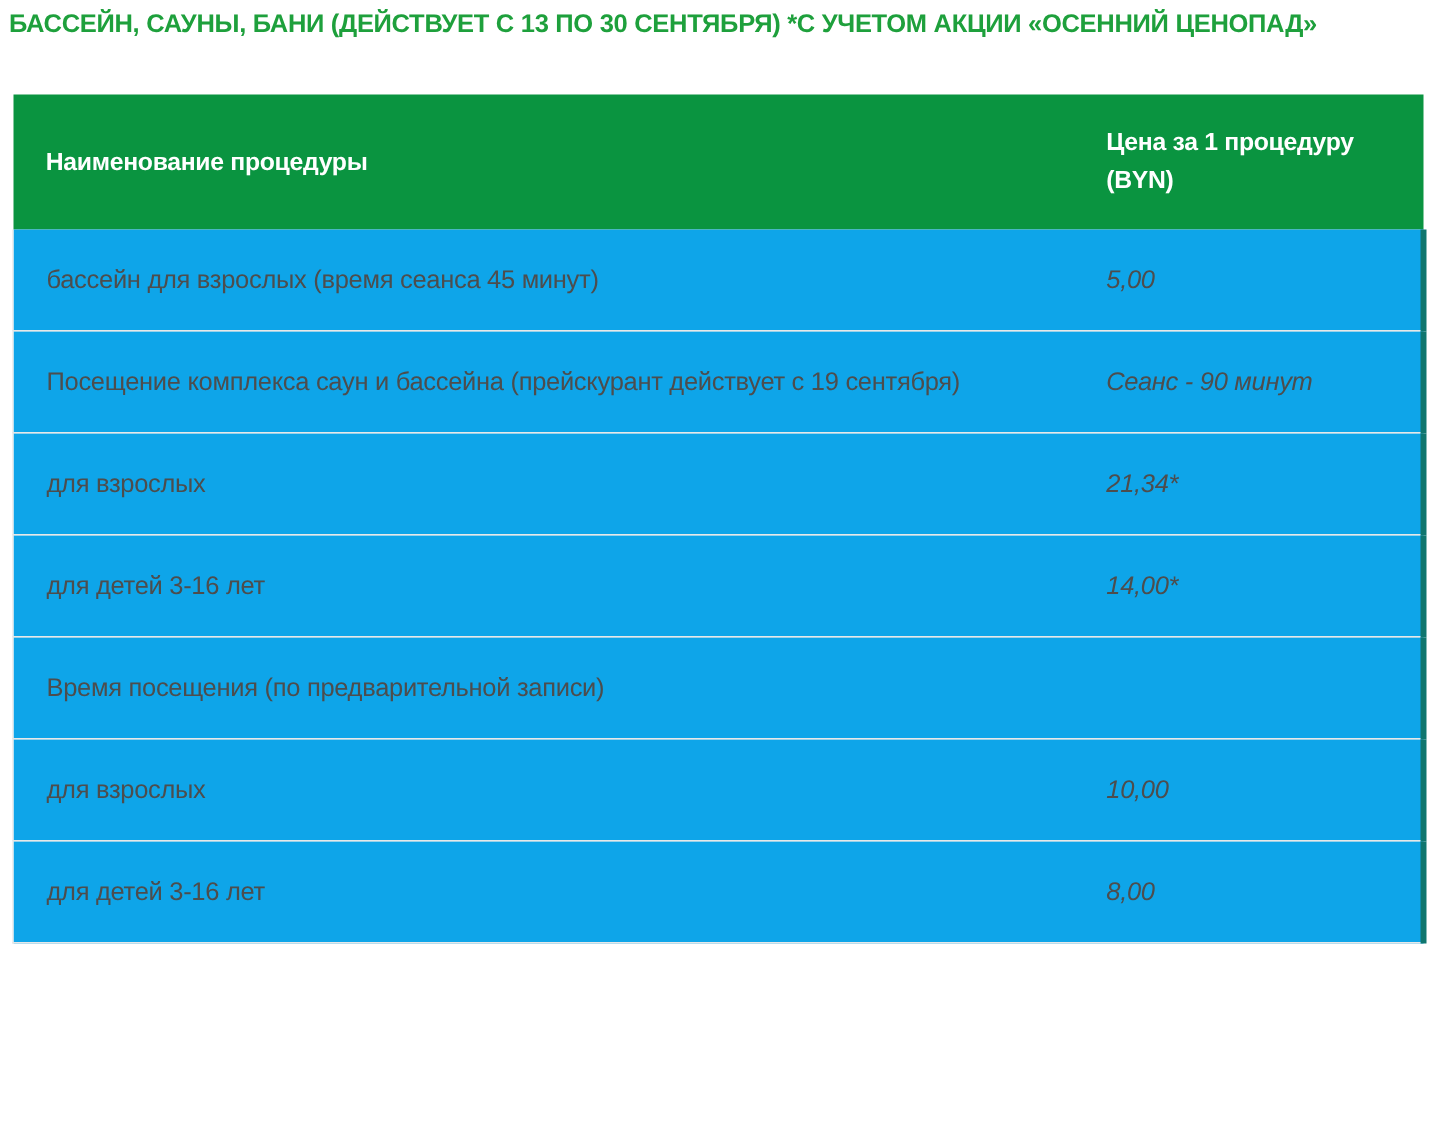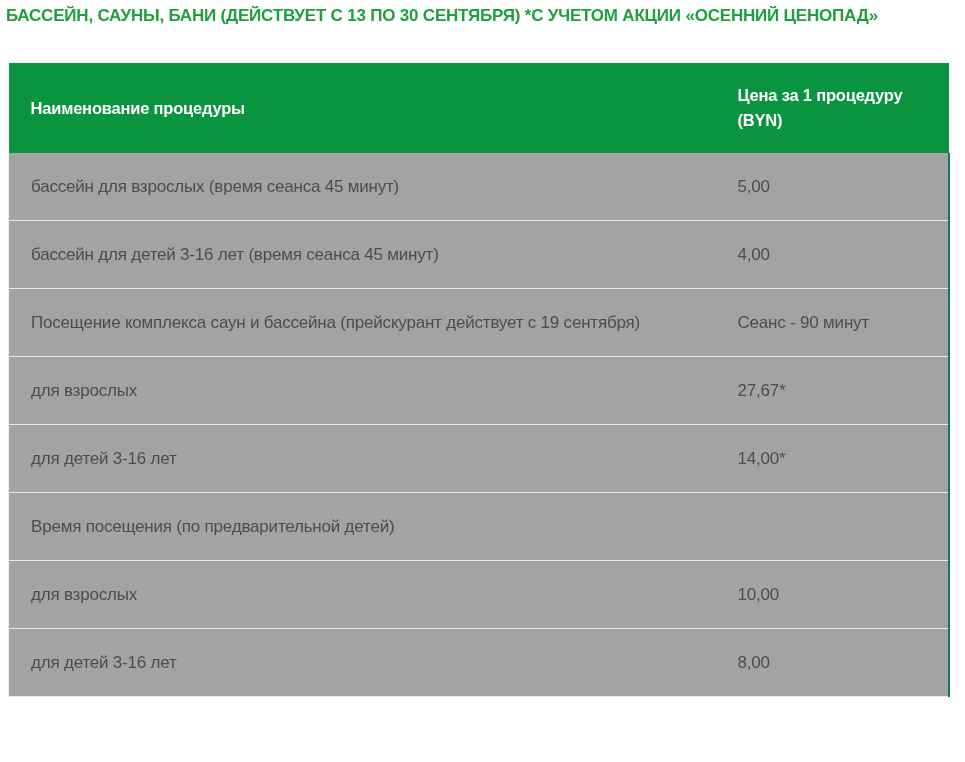--- a/index.html
+++ b/index.html
@@ -42,31 +42,31 @@
     font-weight: 700;
     line-height: 25px;
     height: 90px;
     padding: 20px 20px 20px 22px;
   }
   .price-table thead th.col-price { padding-left: 14px; }
   .col-name  { width: 715px; }
   .col-price { width: 225px; }
 
   .price-table tbody td {
-    background: #a3a3a3;
+    background: #0ea5e9;
     color: #4d4d4d;
     font-size: 17px;
     font-weight: 400;
     line-height: 25px;
     padding: 21px 24px 21px 22px;
     border-bottom: 1px solid #e8e8e8;
   }
   .price-table tbody td.cell-price { padding-left: 14px; }
   .price-table tbody td.cell-name  { border-left: 1px solid #efefef; }
-  .price-table tbody td.cell-price { border-right: 2px solid #0f766e; }
+  .price-table tbody td.cell-price { border-right: 4px solid #0f766e; font-style: italic; }
 </style>
 </head>
 <body>
 
 <div class="page">
 
   <h1 class="page-title">БАССЕЙН, САУНЫ, БАНИ (ДЕЙСТВУЕТ С 13 ПО 30 СЕНТЯБРЯ) *С УЧЕТОМ АКЦИИ «ОСЕННИЙ ЦЕНОПАД»</h1>
 
   <table class="price-table">
     <thead>
@@ -74,42 +74,38 @@
         <th class="col-name">Наименование процедуры</th>
         <th class="col-price">Цена за 1 процедуру (BYN)</th>
       </tr>
     </thead>
     <tbody>
     <tr>
       <td class="cell-name">бассейн для взрослых (время сеанса 45 минут)</td>
       <td class="cell-price">5,00</td>
     </tr>
 
-    <tr>
-      <td class="cell-name">бассейн для детей 3-16 лет (время сеанса 45 минут)</td>
-      <td class="cell-price">4,00</td>
-    </tr>
 
     <tr>
       <td class="cell-name">Посещение комплекса саун и бассейна (прейскурант действует с 19 сентября)</td>
       <td class="cell-price">Сеанс - 90 минут</td>
     </tr>
 
     <tr>
       <td class="cell-name">для взрослых</td>
-      <td class="cell-price">27,67*</td>
+      <td class="cell-price">21,34*</td>
     </tr>
 
     <tr>
       <td class="cell-name">для детей 3-16 лет</td>
       <td class="cell-price">14,00*</td>
     </tr>
 
     <tr>
-      <td class="cell-name">Время посещения (по предварительной детей)</td>
+      <td class="cell-name">Время посещения (по предварительной записи)</td>
       <td class="cell-price"></td>
     </tr>
 
 
     <tr>
       <td class="cell-name">для взрослых</td>
       <td class="cell-price">10,00</td>
     </tr>
 
     <tr>

